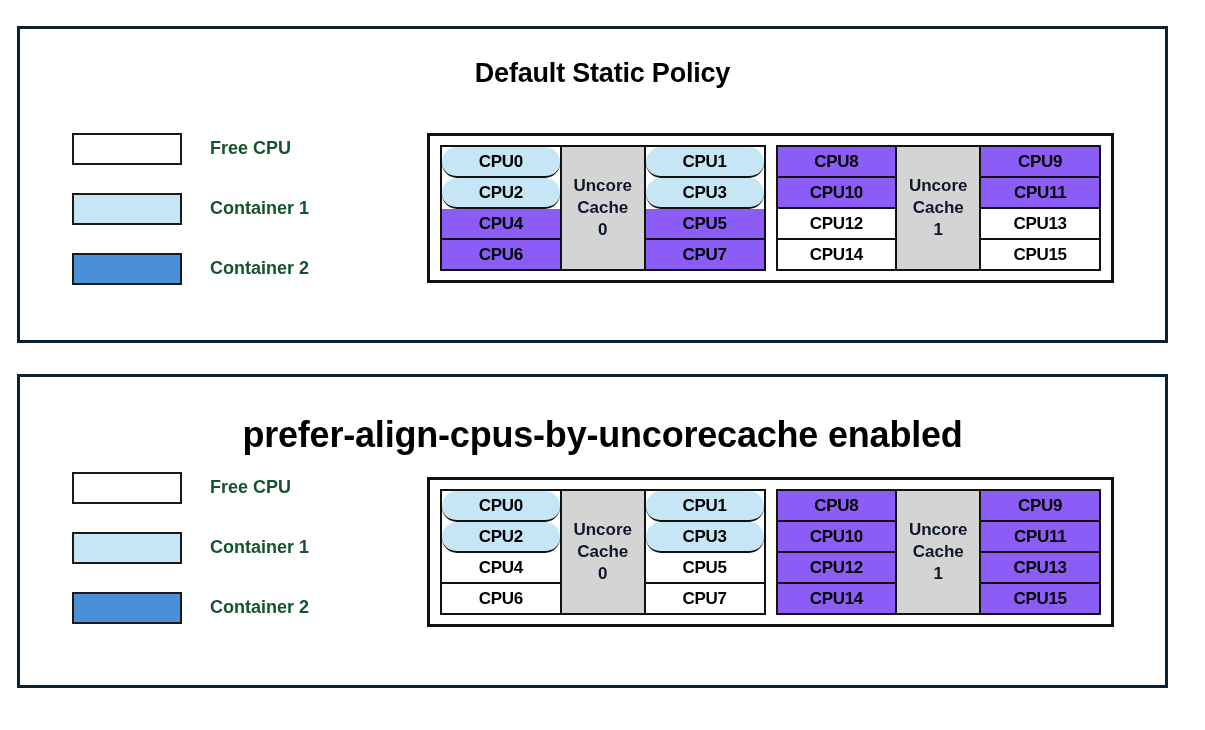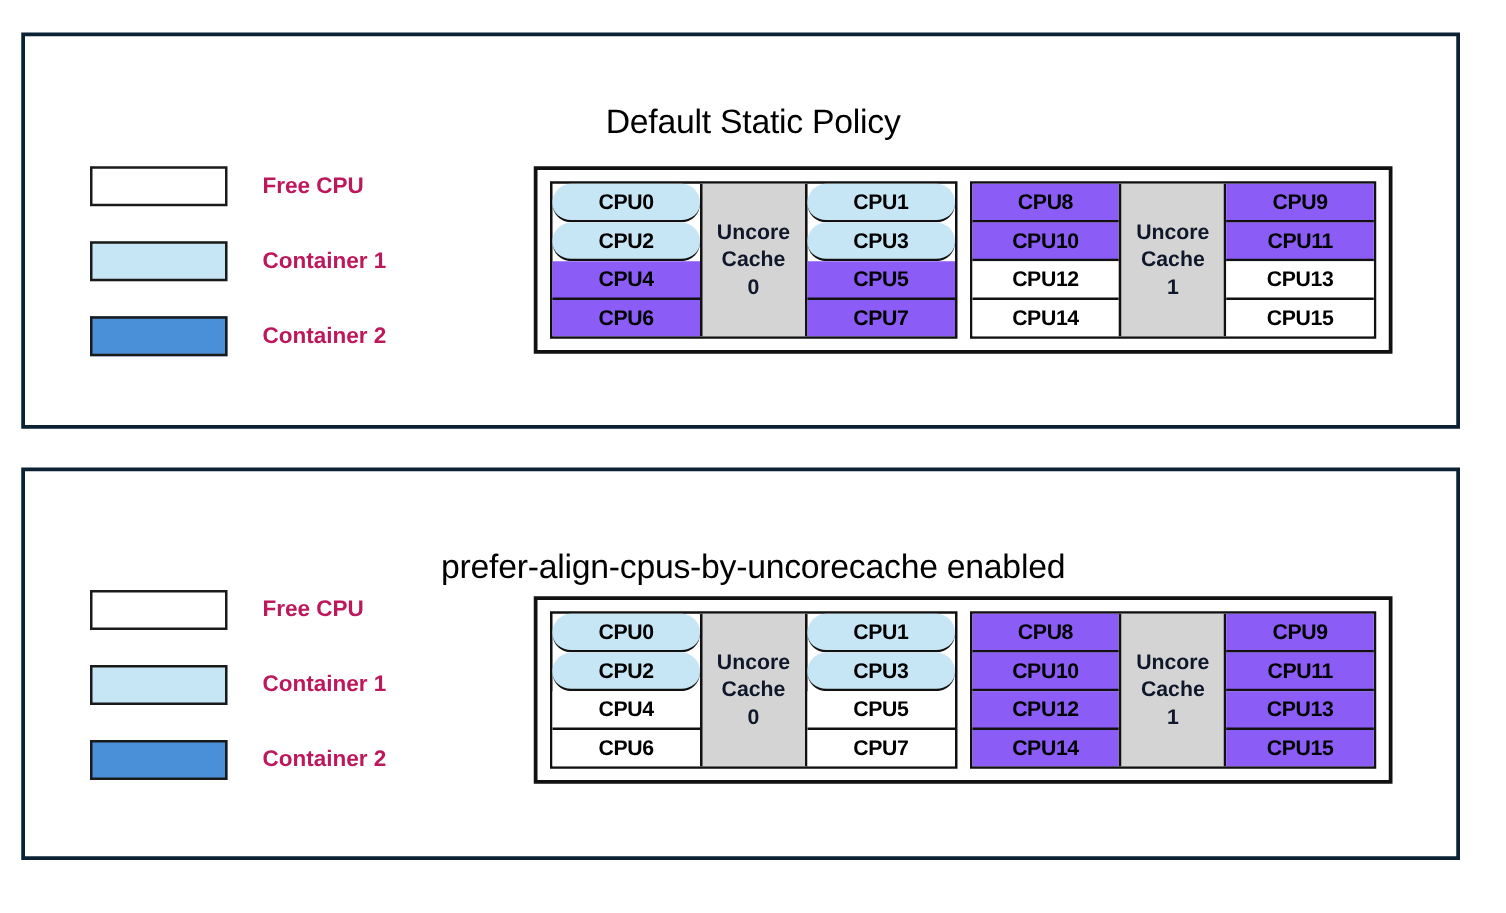--- a/index.html
+++ b/index.html
@@ -22,33 +22,32 @@
     border: 3px solid #0a2233;
     background: #ffffff;
     box-sizing: border-box;
   }
   #panel-default { top: 26px;  height: 317px; }
   #panel-prefer  { top: 374px; height: 314px; }
 
   .panel-title {
     position: absolute;
     text-align: center;
-    font-weight: normal;
+    font-weight: bold;
     color: #000000;
     white-space: nowrap;
     letter-spacing: -0.2px;
-    margin-top: 24px;
   }
   #title-default {
     top: 58px; left: 0; right: 0;
     font-size: 27px;
   }
   #title-prefer {
     top: 414px; left: 0; right: 0;
-    font-size: 27px;
+    font-size: 36px;
     text-align: center;
   }
 
   
   .legend {
     position: absolute;
     left: 72px;
     width: 300px;
   }
   #legend-default { top: 133px; }
@@ -66,21 +65,21 @@
     height: 32px;
     border: 2px solid #1a1a1a;
     box-sizing: border-box;
   }
   .legend-label {
     position: absolute;
     left: 138px;
     top: 5px;
     font-size: 18px;
     font-weight: bold;
-    color: #be185d;
+    color: #14532d;
     white-space: nowrap;
   }
 
   .sw-free { background: #ffffff; }
   .sw-c1   { background: #c7e6f5; }
   .sw-c2   { background: #4a90d9; }
 
   
   .diagram {
     position: absolute;

